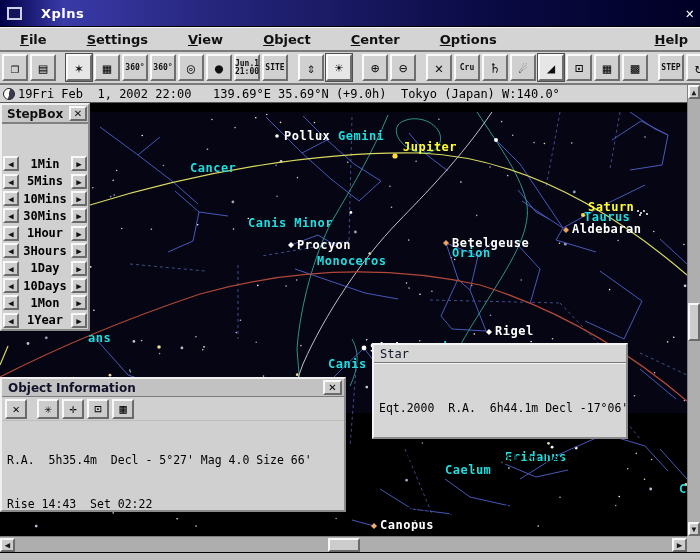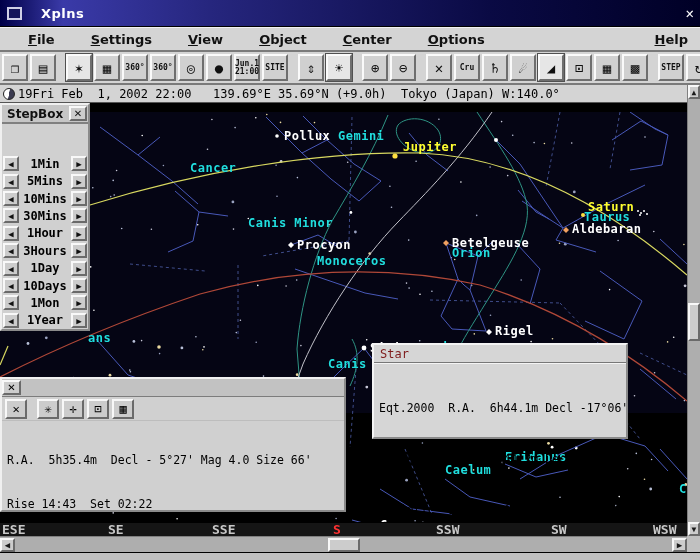--- a/index.html
+++ b/index.html
@@ -12,21 +12,21 @@
     background:linear-gradient(90deg,#000048 0%,#3a3aa8 9%,#26267e 30%,#0a0a44 70%,#000026 100%);
     border-bottom:1px solid #000;display:flex;align-items:center;color:#fff;}
   .tb-menu{width:15px;height:13px;border:2px solid #cfcfe6;background:#14145a;margin:0 8px 0 7px;}
   .tb-title{font-family:"DejaVu Sans",sans-serif;font-weight:bold;font-size:13px;letter-spacing:.5px;margin-left:11px;}
   .tb-close{margin-left:auto;margin-right:6px;font-size:14px;font-weight:bold;color:#fff;cursor:default;}
 
   
   .menubar{position:absolute;left:0;top:27px;width:700px;height:25px;background:#d4d4d4;
     border-top:1px solid #f2f2f2;border-bottom:2px solid #7a7a7a;display:flex;align-items:center;
     font-family:"DejaVu Sans",sans-serif;font-weight:bold;font-size:13px;color:#111;}
-  .menu-item{padding:2px 8px;margin-left:20px;}
+  .menu-item{padding:2px 20px;}
   .menu-item::first-letter{text-decoration:underline;}
   .menu-help{margin-left:auto;padding:2px 12px;}
   .menu-help::first-letter{text-decoration:underline;}
 
   
   .toolbar{position:absolute;left:0;top:52px;width:700px;height:33px;background:#d4d4d4;
     border-bottom:2px solid #7a7a7a;display:flex;align-items:center;padding-left:2px;}
   .tool-btn{width:26px;height:27px;margin-right:2px;background:#d0d0d0;flex:0 0 auto;
     border-top:2px solid #fafafa;border-left:2px solid #fafafa;
     border-bottom:2px solid #6e6e6e;border-right:2px solid #6e6e6e;
@@ -98,21 +98,21 @@
   .oi-title-text{flex:1;padding-left:6px;}
   .oi-close{width:19px;height:15px;margin-right:2px;font-size:10px;line-height:12px;text-align:center;color:#000;}
   .oi-tools{height:24px;display:flex;align-items:center;padding-left:3px;border-bottom:1px solid #bdbdbd;}
   .oi-btn{width:22px;height:20px;margin-right:3px;font-size:12px;line-height:16px;text-align:center;color:#000;}
   .oi-btn.gap{margin-left:7px;}
   .oi-text{padding:3px 5px;font-size:11.5px;line-height:14.5px;color:#000;white-space:pre;}
 
   
   .starpopup{position:absolute;left:372px;top:343px;width:256px;height:96px;background:#d6d6d6;
     border:2px solid #8a8a8a;border-top-color:#f4f4f4;border-left-color:#f4f4f4;}
-  .sp-title{padding:2px 6px 1px;font-size:12px;color:#7f1d1d;border-bottom:1px solid #777;
+  .sp-title{padding:2px 6px 1px;font-size:12px;color:#0f172a;border-bottom:1px solid #777;
     box-shadow:0 1px 0 #f4f4f4;}
   .sp-rows{padding:3px 5px;font-size:11.5px;line-height:17px;color:#000;white-space:pre;}
 </style>
 </head>
 <body>
 
 <div class="app">
 
   <div class="titlebar">
     <div class="tb-menu"></div>
@@ -528,20 +528,21 @@
       <div class="sb-row">
         <div class="sb-arrow raised">◀</div>
         <span class="sb-label">1Year</span>
         <div class="sb-arrow raised">▶</div>
       </div>
     </div>
   </div>
 
   <div class="objinfo">
     <div class="oi-title">
+      <span class="oi-title-text">Object Information</span>
       <div class="oi-close raised">✕</div>
     </div>
     <div class="oi-tools">
       <div class="oi-btn raised">✕</div>
       <div class="oi-btn raised gap">✳</div>
       <div class="oi-btn raised">✛</div>
       <div class="oi-btn raised">⊡</div>
       <div class="oi-btn raised">▦</div>
     </div>
     <div class="oi-text">
@@ -555,29 +556,20 @@
   <div class="starpopup">
     <div class="sp-title">Star</div>
     <div class="sp-rows">
       <div>Eqt.2000  R.A.  6h44.1m Decl -17°06'</div>
       <div>Eqt.Date  R.A.  6h44.2m Decl -17°06'</div>
       <div>Ecliptic  Long 103°51'  Lati -40°00'</div>
       <div>Horizon.  Azm.   6.2°   Alt.  37.0°</div>
     </div>
   </div>
 
-  <div class="compass">
-    <span style="left:2px">ESE</span>
-    <span style="left:108px">SE</span>
-    <span style="left:212px">SSE</span>
-    <span style="left:333px;color:#ff3232">S</span>
-    <span style="left:436px">SSW</span>
-    <span style="left:551px">SW</span>
-    <span style="left:653px">WSW</span>
-  </div>
 
   <div class="hscroll">
     <div class="hs-arrow hs-left raised">◀</div>
     <div class="hs-thumb raised"></div>
     <div class="hs-arrow hs-right raised">▶</div>
   </div>
 
   <div class="vscroll">
     <div class="vs-arrow vs-up raised">▲</div>
     <div class="vs-thumb raised"></div>

